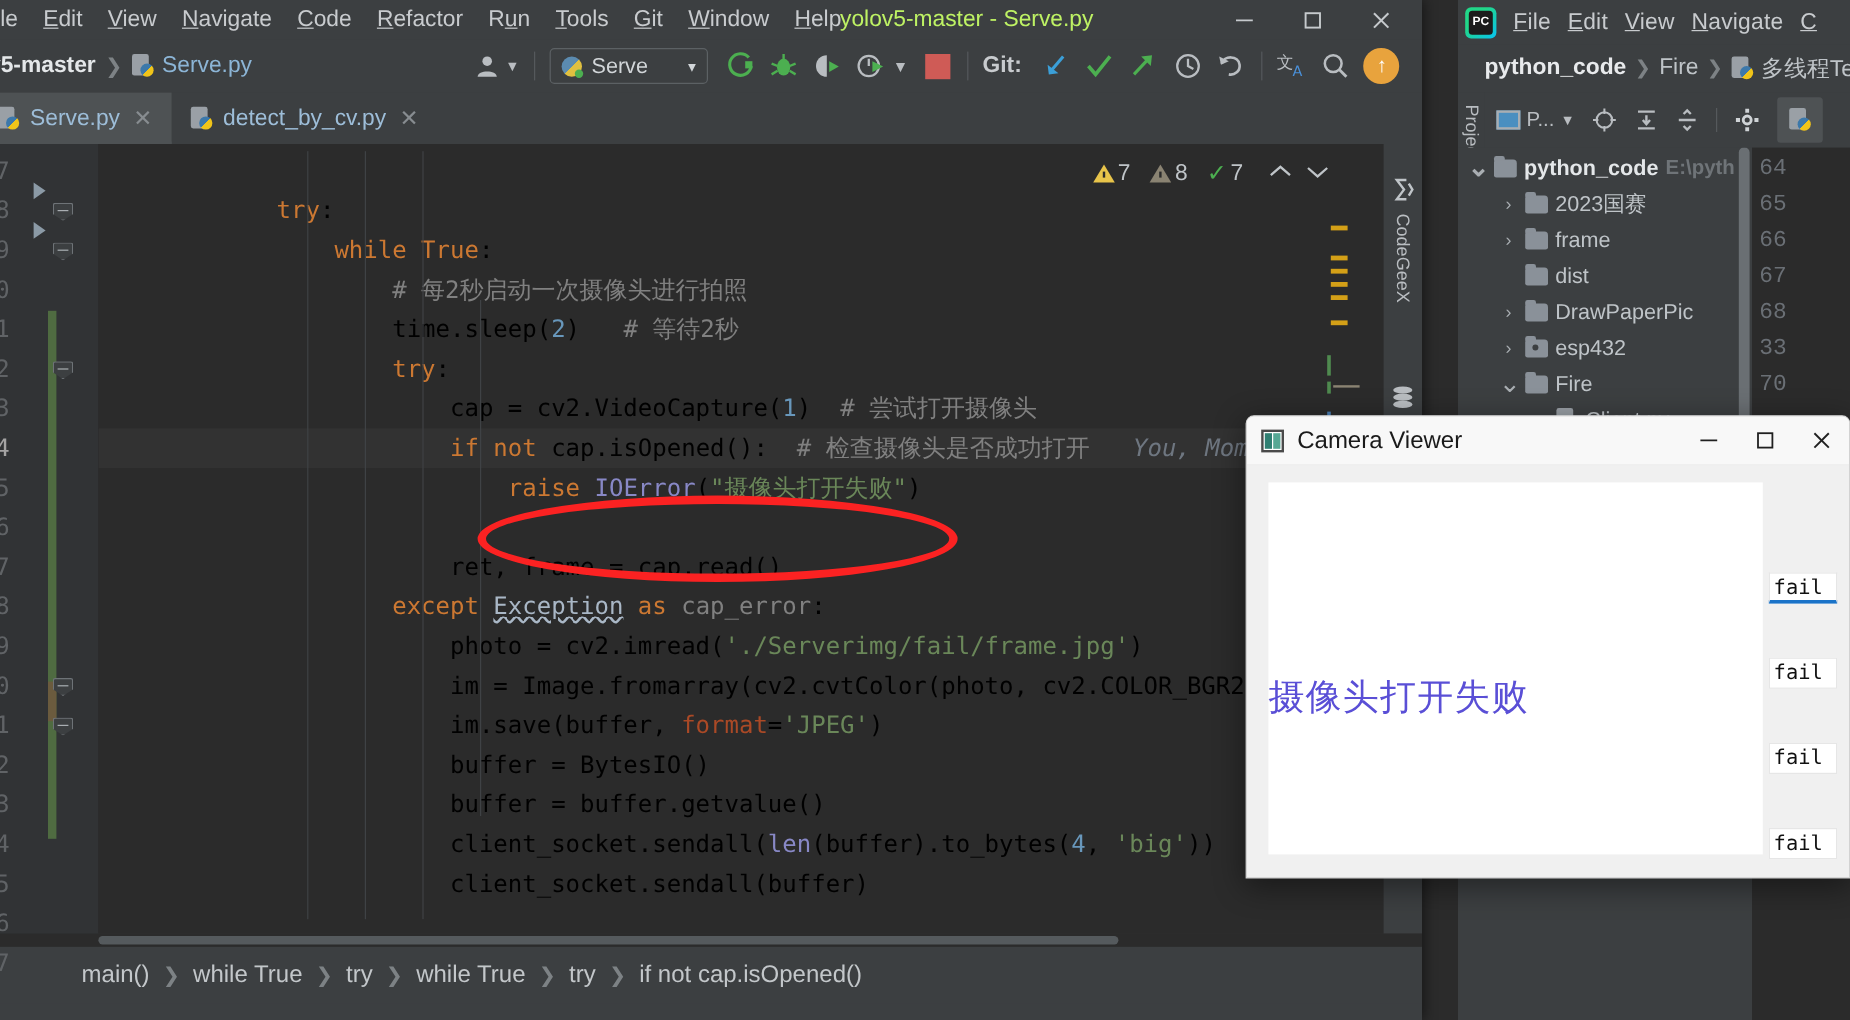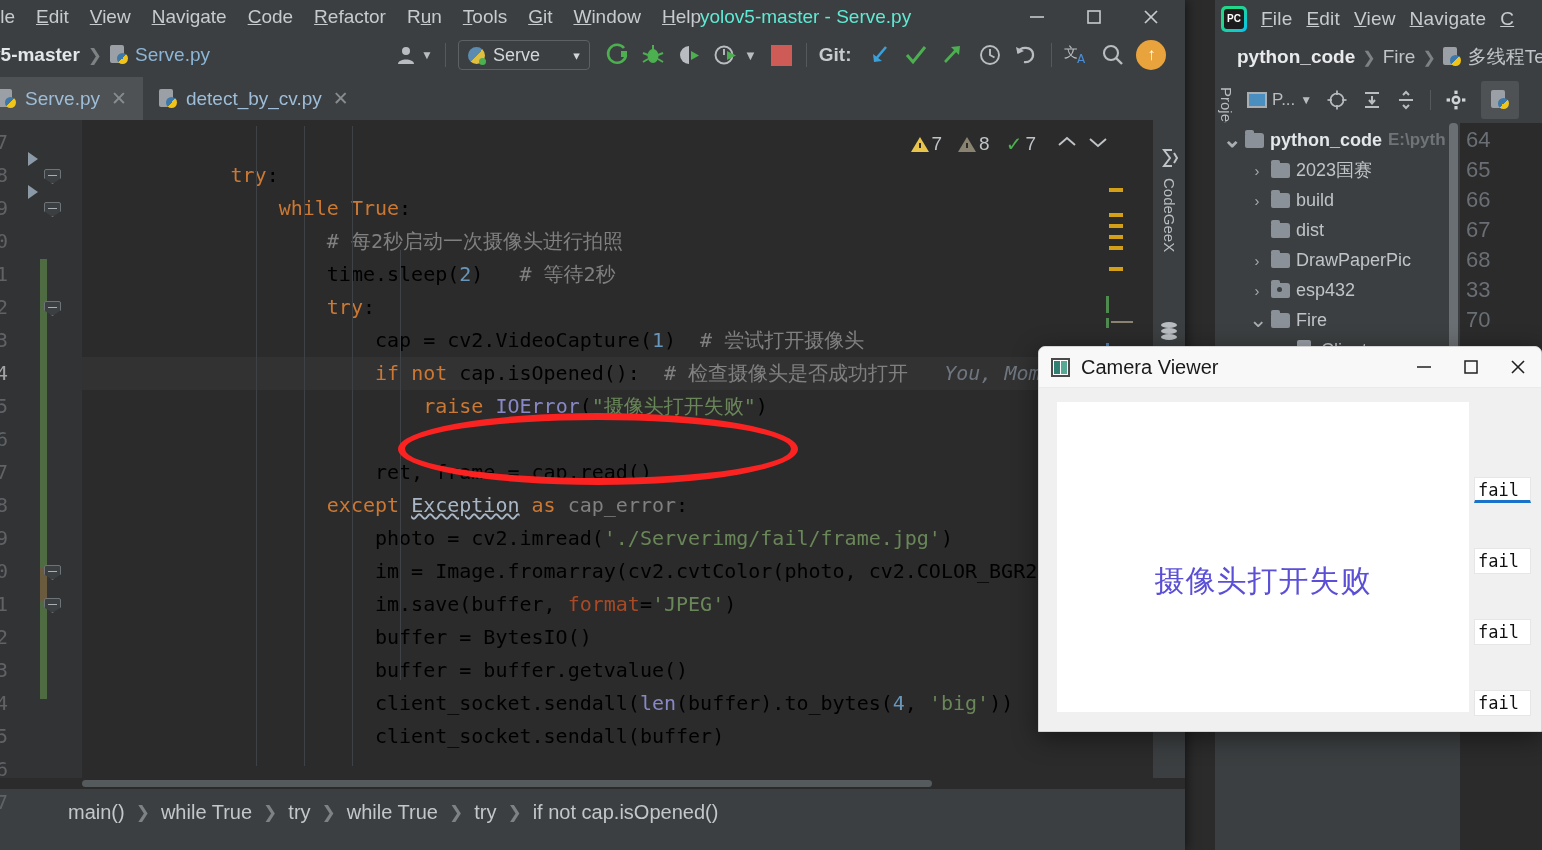--- a/index.html
+++ b/index.html
@@ -105,39 +105,39 @@
   }
   .tree-path { color: #6f7478; font-size: 17px; }
   .tree-scrollbar {
     position:absolute; right:2px; top:0; width:9px; height:270px;
     background:#6a6f73; border-radius:4px;
   }
   .back-editor {
     flex: 1; background: #2b2b2b; position: relative; padding-top: 2px;
   }
   .back-ln {
-    color: #6a6f75; font-size: 22px; text-align: left; padding-left: 6px;
-    height: 30px; line-height: 30px; font-family: Liberation Sans, sans-serif;
+    color: #6a6f75; font-size: 19px; text-align: left; padding-left: 6px;
+    height: 30px; line-height: 30px; font-family: Liberation Mono, monospace;
   }
 
   
   .win-front {
     position: absolute; left: -18px; top: 0; width: 1203px; height: 850px;
     background: #3c3f41; overflow: hidden;
     box-shadow: 2px 0 10px rgba(0,0,0,.5);
   }
   .f-menubar {
     height: 33px; background: #3c3f41; display: flex; align-items: center;
     padding-left: 14px; gap: 21px; white-space: nowrap; position: relative;
   }
   .f-menubar .mi { color: #c8cbce; font-size: 19px; }
   .f-menubar .mi .u { text-decoration: underline; }
   .f-title {
     position: absolute; left: 718px; top: 0; height: 33px; line-height: 33px;
-    color: #5eead4; font-size: 19px; white-space: nowrap;
+    color: #bef264; font-size: 19px; white-space: nowrap;
   }
   .f-wbtns {
     position: absolute; right: 6px; top: 0; height: 33px;
     display: flex; align-items: center; gap: 0;
   }
   .f-wbtn {
     width: 57px; height: 33px; display: flex; align-items: center;
     justify-content: center; color: #c6cacd;
   }
 
@@ -318,21 +318,21 @@
   .cam-wbtn {
     width: 47px; height: 41px; display: flex; align-items: center;
     justify-content: center; color: #202020;
   }
   .cam-body { position: relative; height: 345px; background: #f0f0f0; }
   .cam-canvas {
     position: absolute; left: 18px; top: 14px; width: 412px; height: 310px;
     background: #ffffff;
   }
   .cam-fail-text {
-    position: absolute; left: 0; right: 0; top: 159px; text-align: center;
+    position: absolute; left: 0; right: 0; top: 159px; 
     color: #5a4fd6; font-size: 30px; letter-spacing: 1px;
   }
   .cam-field {
     position: absolute; right: 10px; width: 57px; height: 26px;
     background: #fff; border: 1px solid #e6e6e6;
     font-family: "DejaVu Sans Mono", monospace; font-size: 17px;
     color: #101010; padding-left: 3px; line-height: 24px;
   }
   .cam-field.focused { border-bottom: 3px solid #1a73c8; }
 </style>
@@ -422,21 +422,21 @@
               <span class="tree-path">E:\pyth</span>
             </div>
             <div class="tree-row" style="padding-left: 34px;">
               <span class="chev">›</span>
               <span class="folder"></span>
               <span>2023国赛</span>
             </div>
             <div class="tree-row" style="padding-left: 34px;">
               <span class="chev">›</span>
               <span class="folder"></span>
-              <span>build</span>
+              <span>frame</span>
             </div>
             <div class="tree-row" style="padding-left: 34px;">
               <span class="chev spacer">›</span>
               <span class="folder"></span>
               <span>dist</span>
             </div>
             <div class="tree-row" style="padding-left: 34px;">
               <span class="chev">›</span>
               <span class="folder"></span>
               <span>DrawPaperPic</span>

